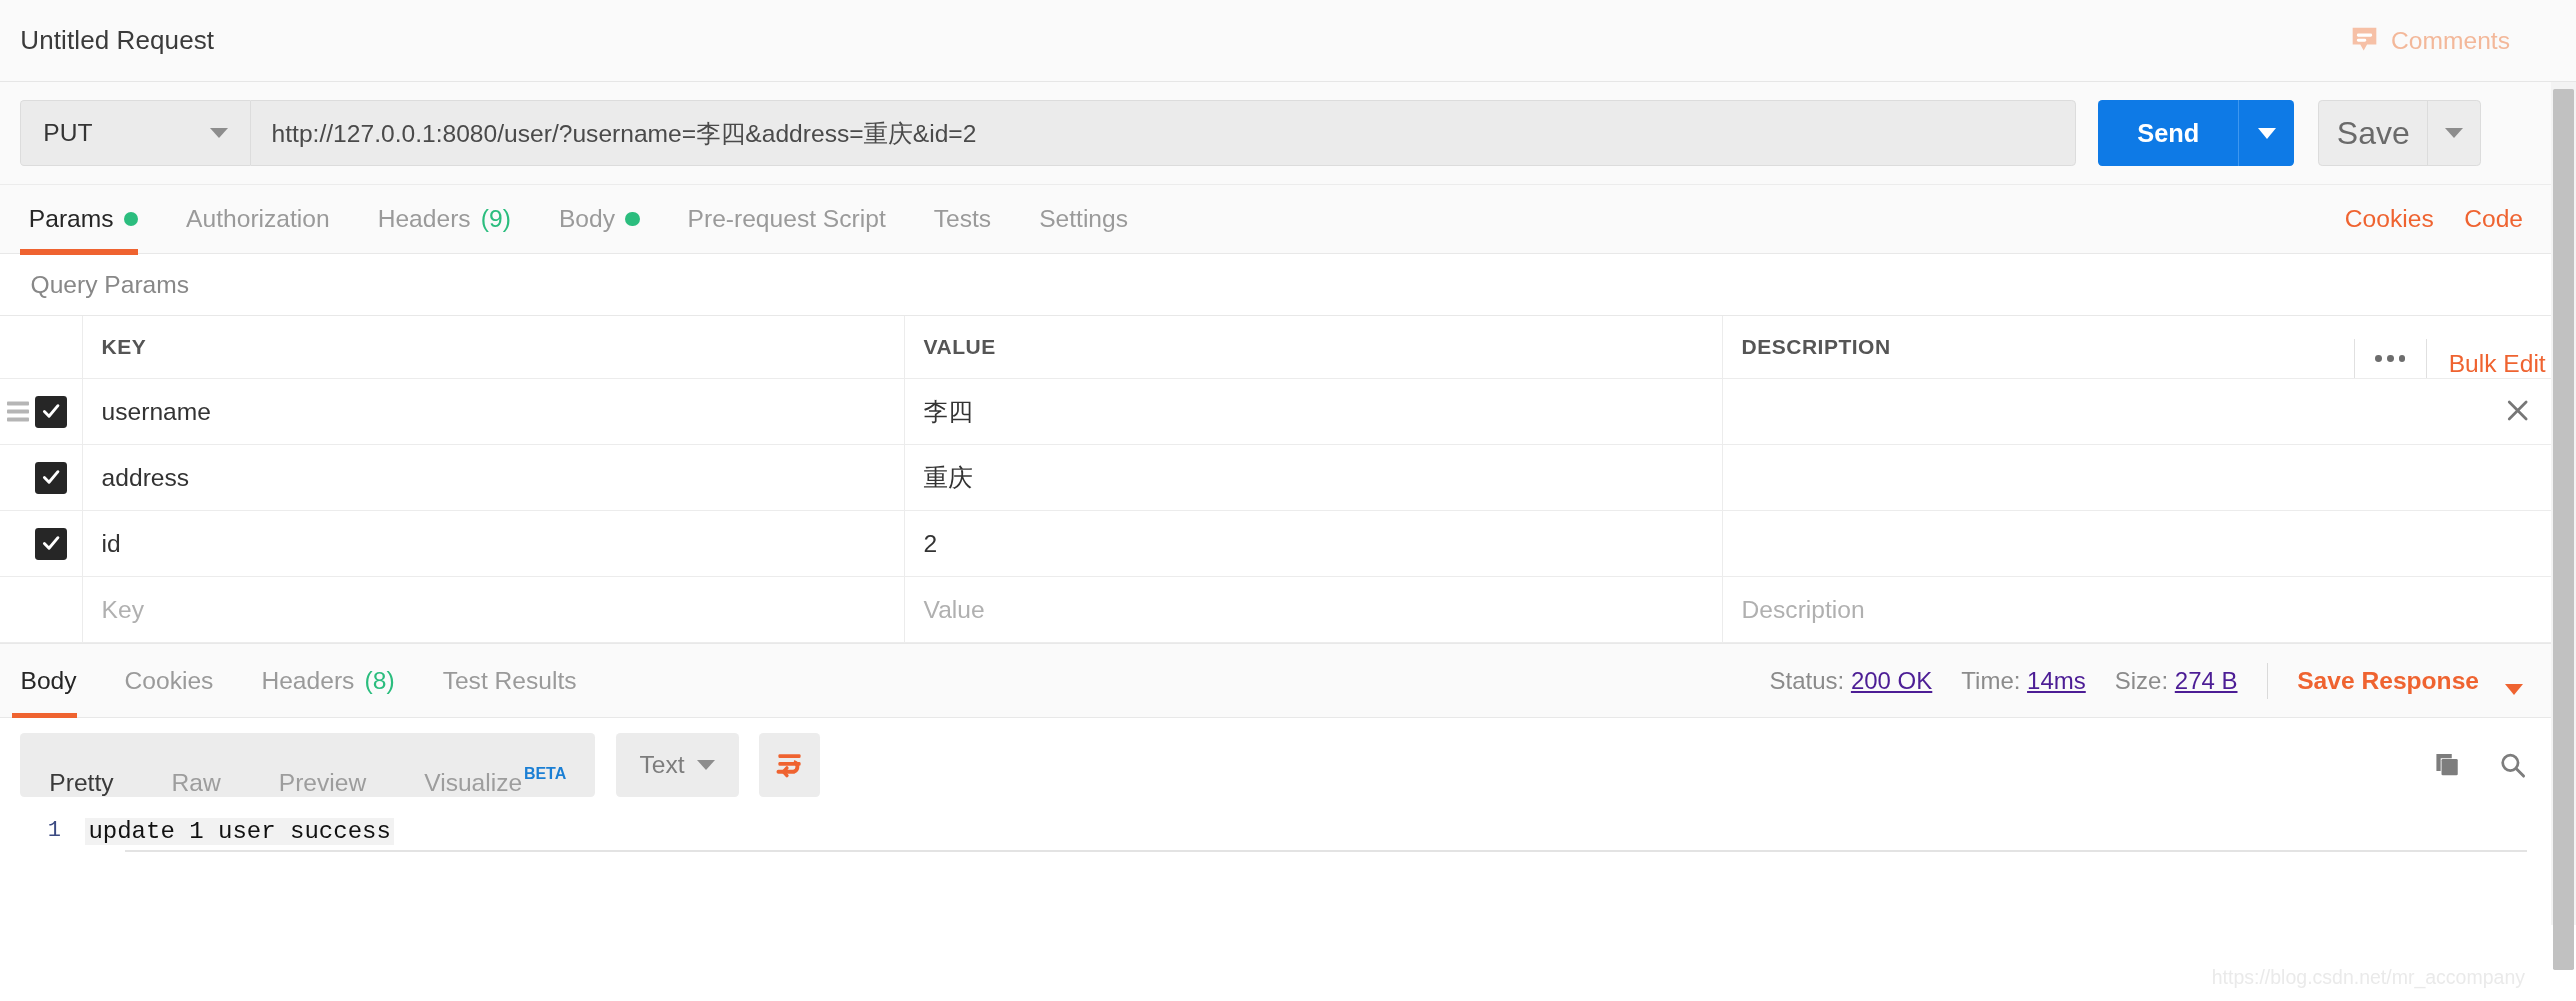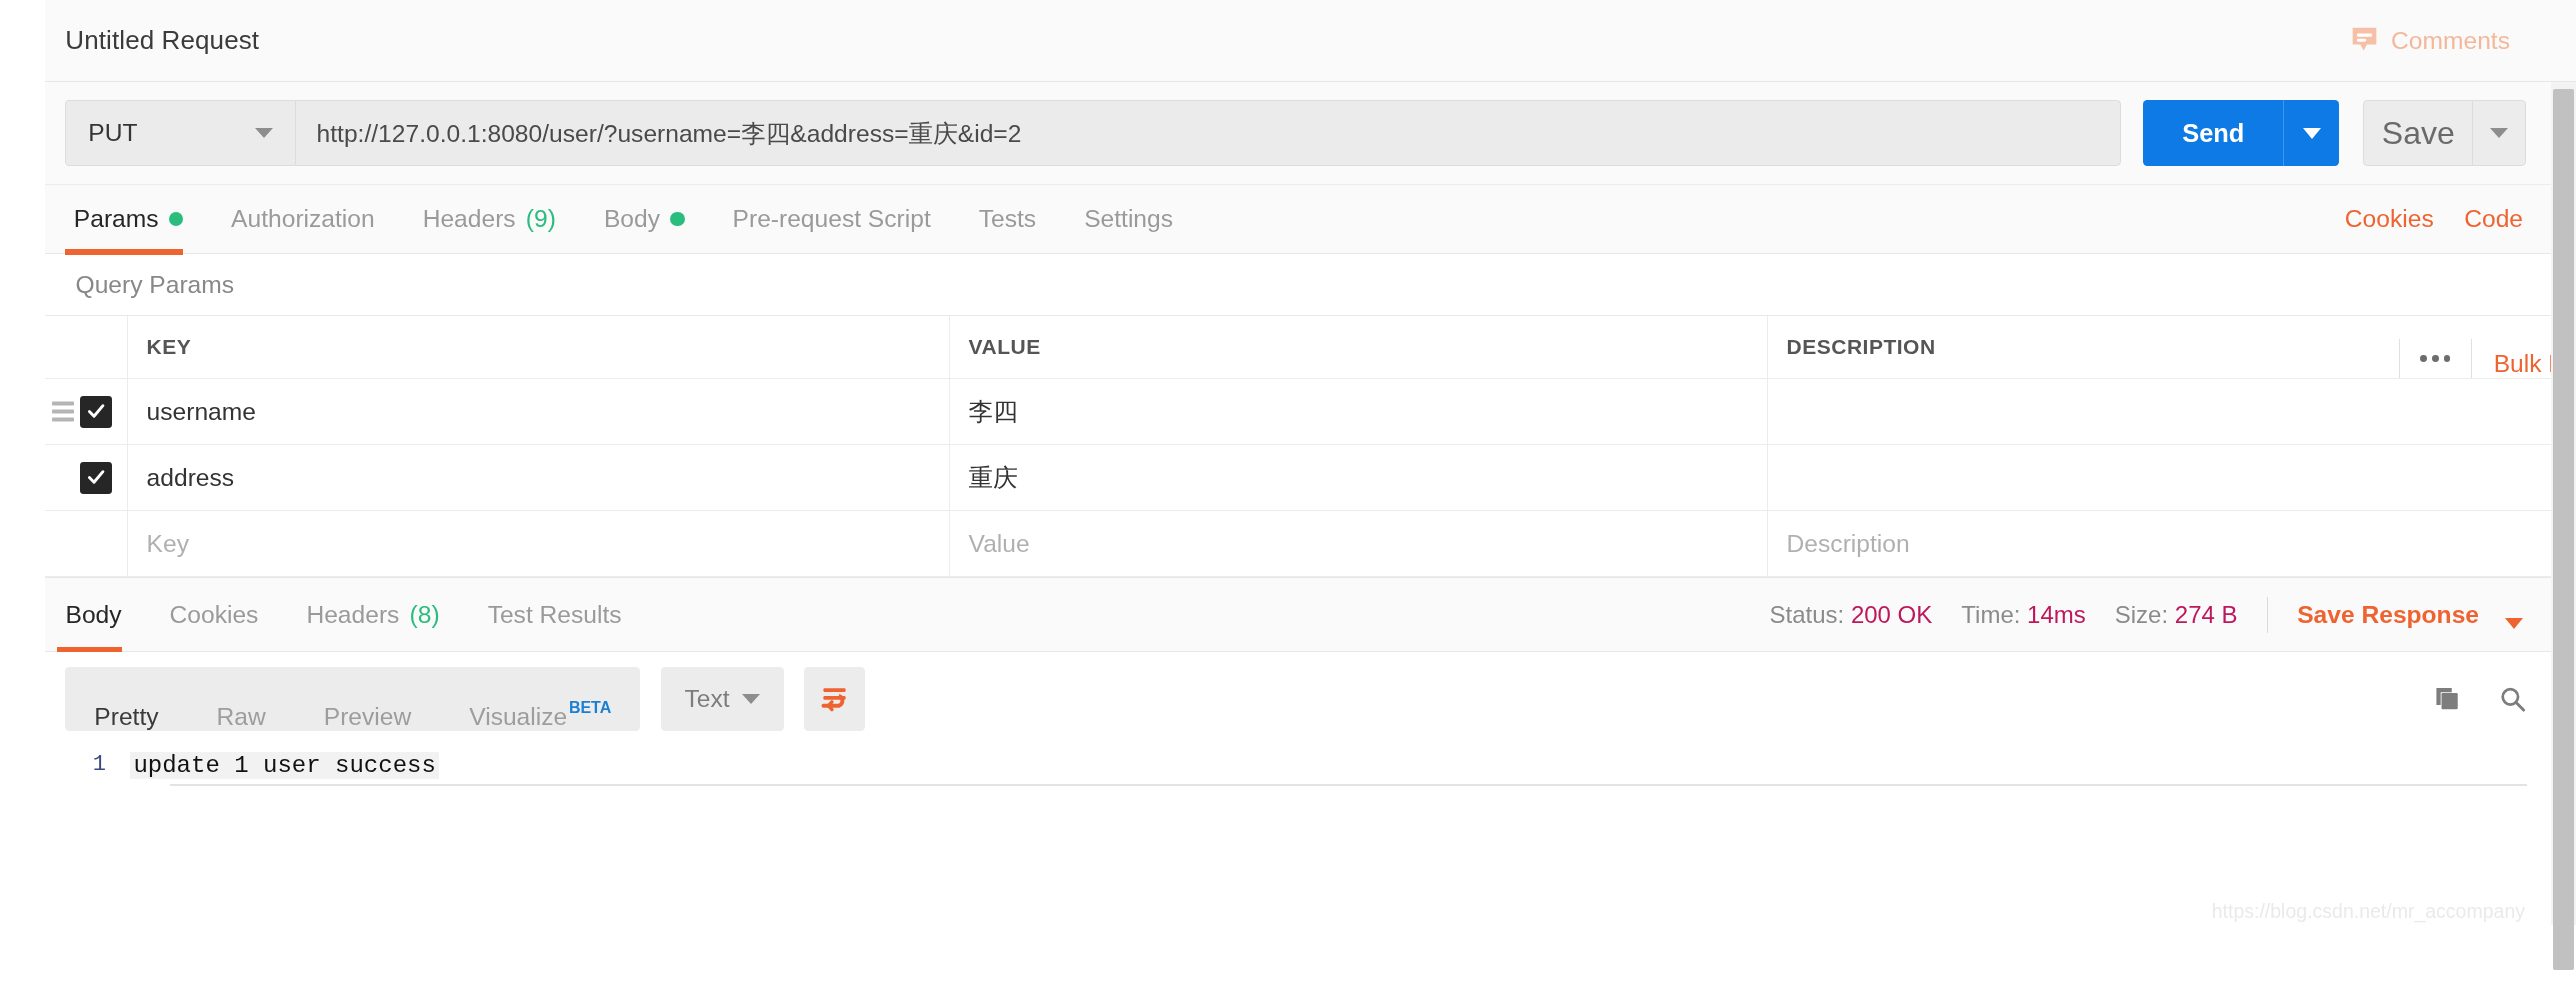--- a/index.html
+++ b/index.html
@@ -6,21 +6,20 @@
   html, body {
     width: 2576px; height: 1002px;
     font-family: "Liberation Sans", sans-serif;
     background: #ffffff;
     overflow: hidden;
   }
   .app {
     position: relative;
     width: 2576px; height: 925px;
     background: #ffffff;
-    padding-left: 45px;
   }
 
   
   .titlebar {
     height: 82px;
     background: #fafafa;
     border-bottom: 1.7px solid #e6e6e6;
     display: flex; align-items: center;
     padding: 0 0 0 20.3px;
     position: relative;
@@ -309,21 +308,21 @@
     position: relative;
   }
   .resp-meta {
     position: absolute;
     right: 53px; top: 50%;
     transform: translateY(-50%);
     display: flex; align-items: center; gap: 29px;
     font-size: 24px;
     color: #8b8b8b;
   }
-  .meta-val { color: #be185d; }
+  .meta-val { color: #4c1d95; text-decoration: underline; }
   .meta-sep {
     width: 1.7px; height: 36px; background: #dadada;
   }
   .save-response {
     display: flex; align-items: flex-end; gap: 26px;
     color: #ef6330; font-size: 24.6px; font-weight: bold;
     cursor: pointer;
   }
   .caret-orange {
     width: 0; height: 0;
@@ -563,20 +562,32 @@
           <svg width="20.3" height="20.3" viewBox="0 0 24 24">
             <path d="M4 12.5 L9.5 18 L20 5.5" stroke="#ffffff" stroke-width="3.4" fill="none" stroke-linecap="round" stroke-linejoin="round"></path>
           </svg>
         </span>
       </div>
       <div class="cell-key">address</div>
       <div class="cell-value">重庆</div>
       <div class="cell-desc"></div>
     </div>
 
+    <div class="trow">
+      <div class="cell-check">
+        <span class="checkbox">
+          <svg width="20.3" height="20.3" viewBox="0 0 24 24">
+            <path d="M4 12.5 L9.5 18 L20 5.5" stroke="#ffffff" stroke-width="3.4" fill="none" stroke-linecap="round" stroke-linejoin="round"></path>
+          </svg>
+        </span>
+      </div>
+      <div class="cell-key">id</div>
+      <div class="cell-value">2</div>
+      <div class="cell-desc"></div>
+    </div>
 
     <div class="trow">
       <div class="cell-check"></div>
       <div class="cell-key placeholder">Key</div>
       <div class="cell-value placeholder">Value</div>
       <div class="cell-desc placeholder">Description</div>
     </div>
 
   </div>
 

